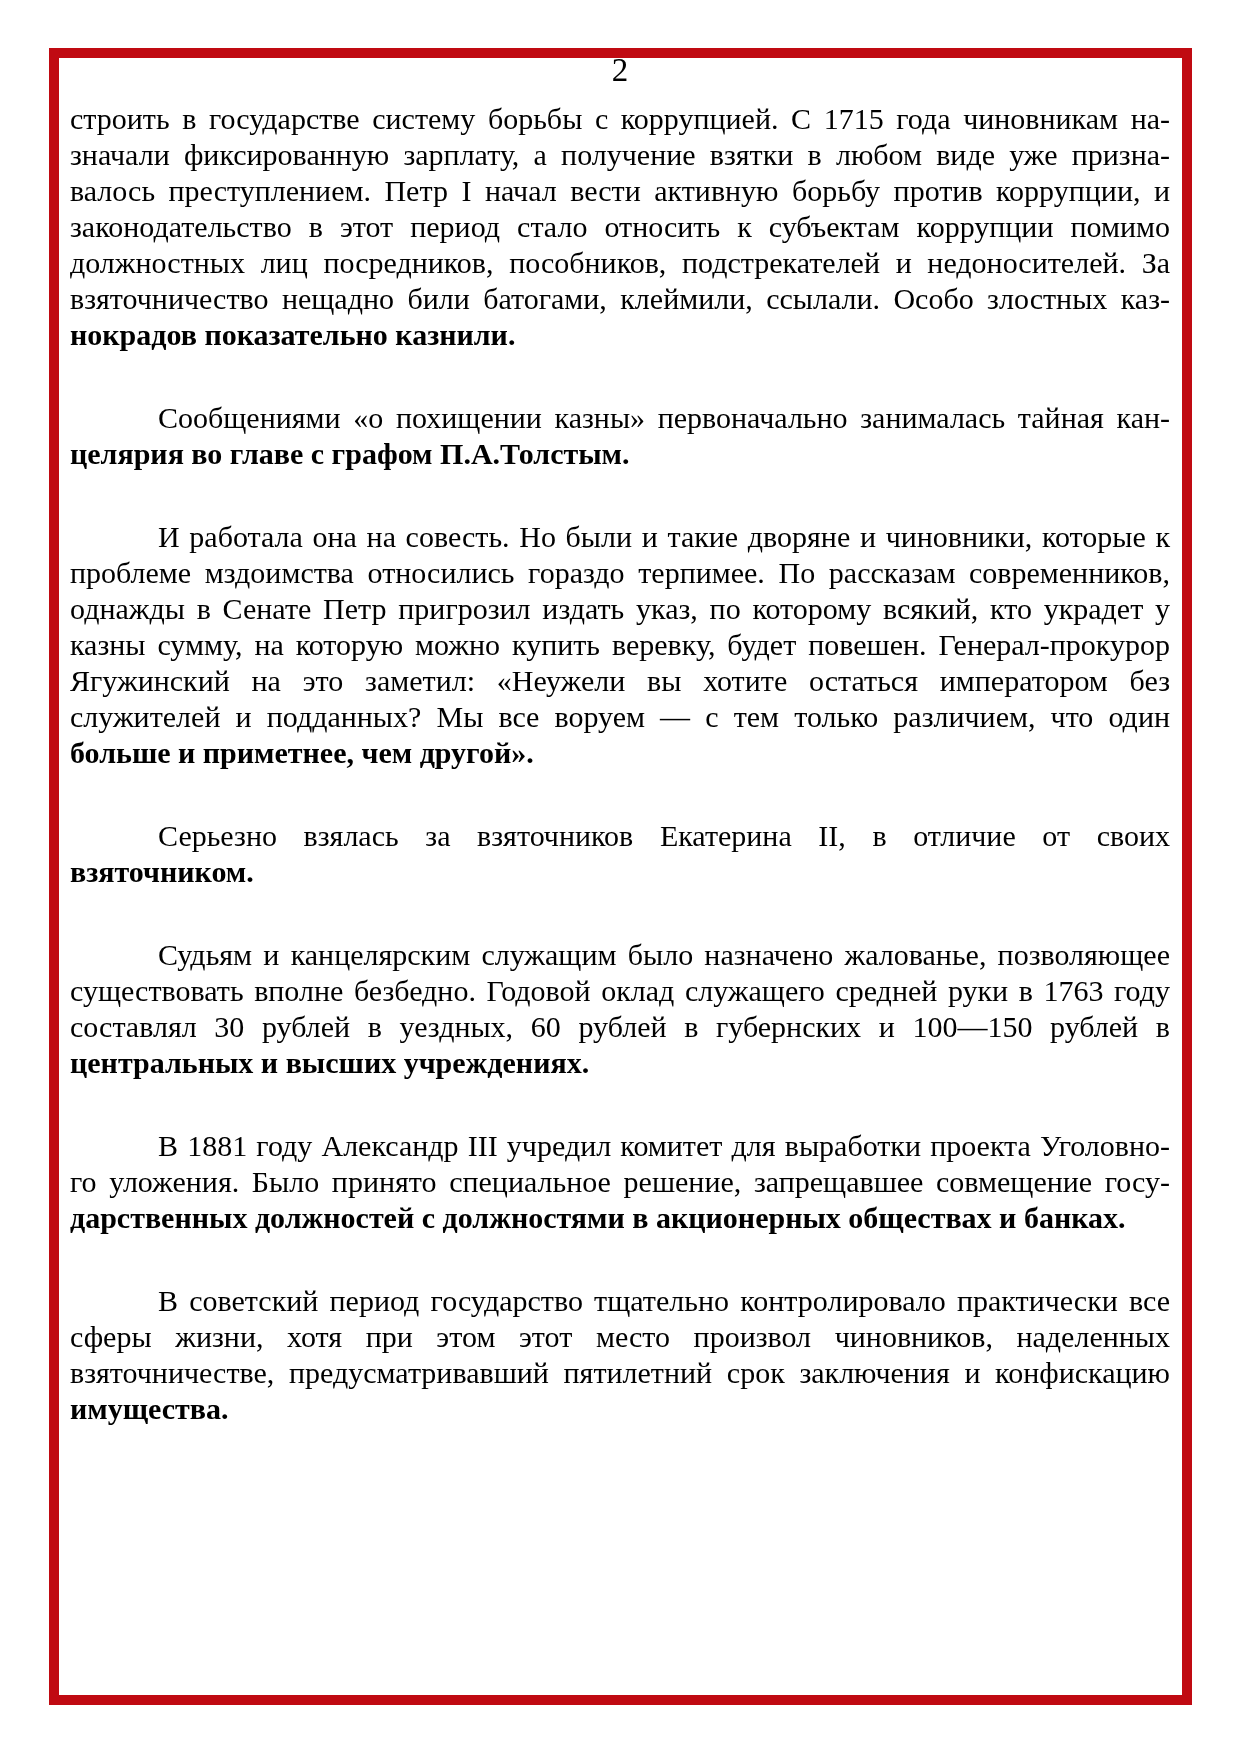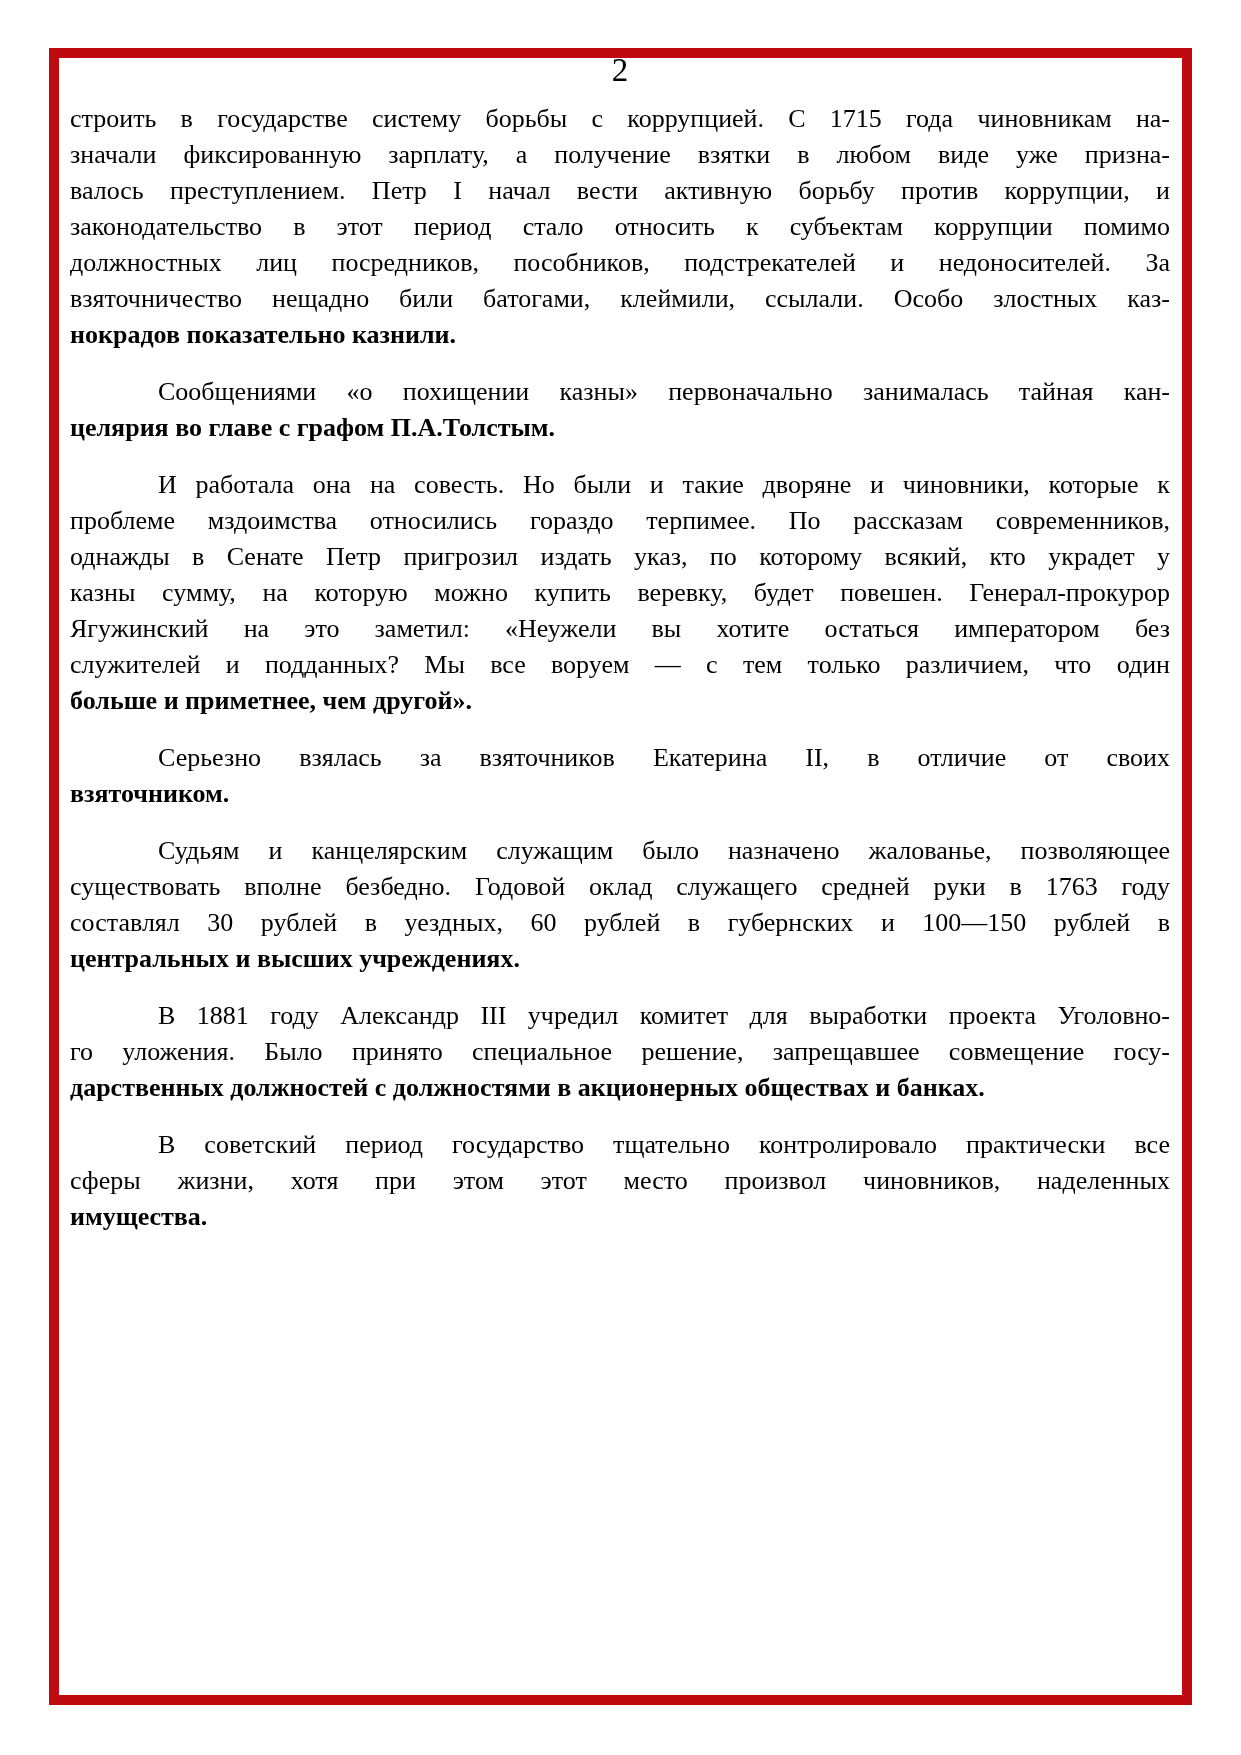--- a/index.html
+++ b/index.html
@@ -32,28 +32,28 @@
     width: 1100px;
     text-align: center;
     font-size: 33px;
     line-height: 36px;
   }
   .body-text {
     position: absolute;
     left: 70px;
     top: 101px;
     width: 1100px;
-    font-size: 26px;
+    font-size: 30px;
     line-height: 36px;
   }
   .para {
     margin: 0;
   }
   .para + .para {
-    margin-top: 21px;
+    margin-top: 47px;
   }
   .line {
     text-align: justify;
     text-align-last: justify;
   }
   .line.last {
     text-align-last: left;
     font-weight: bold;
   }
   .line.indent {
@@ -102,15 +102,16 @@
       <div class="line last">центральных и высших учреждениях.</div>
     </div>
     <div class="para">
       <div class="line indent">В 1881 году Александр III учредил комитет для выработки проекта Уголовно-</div>
       <div class="line">го уложения. Было принято специальное решение, запрещавшее совмещение госу-</div>
       <div class="line last">дарственных должностей с должностями в акционерных обществах и банках.</div>
     </div>
     <div class="para">
       <div class="line indent">В советский период государство тщательно контролировало практически все</div>
       <div class="line">сферы жизни, хотя при этом этот место произвол чиновников, наделенных</div>
+      <div class="line">взяточничестве, предусматривавший пятилетний срок заключения и конфискацию</div>
       <div class="line last">имущества.</div>
     </div>
   </div>
 
 </body></html>

